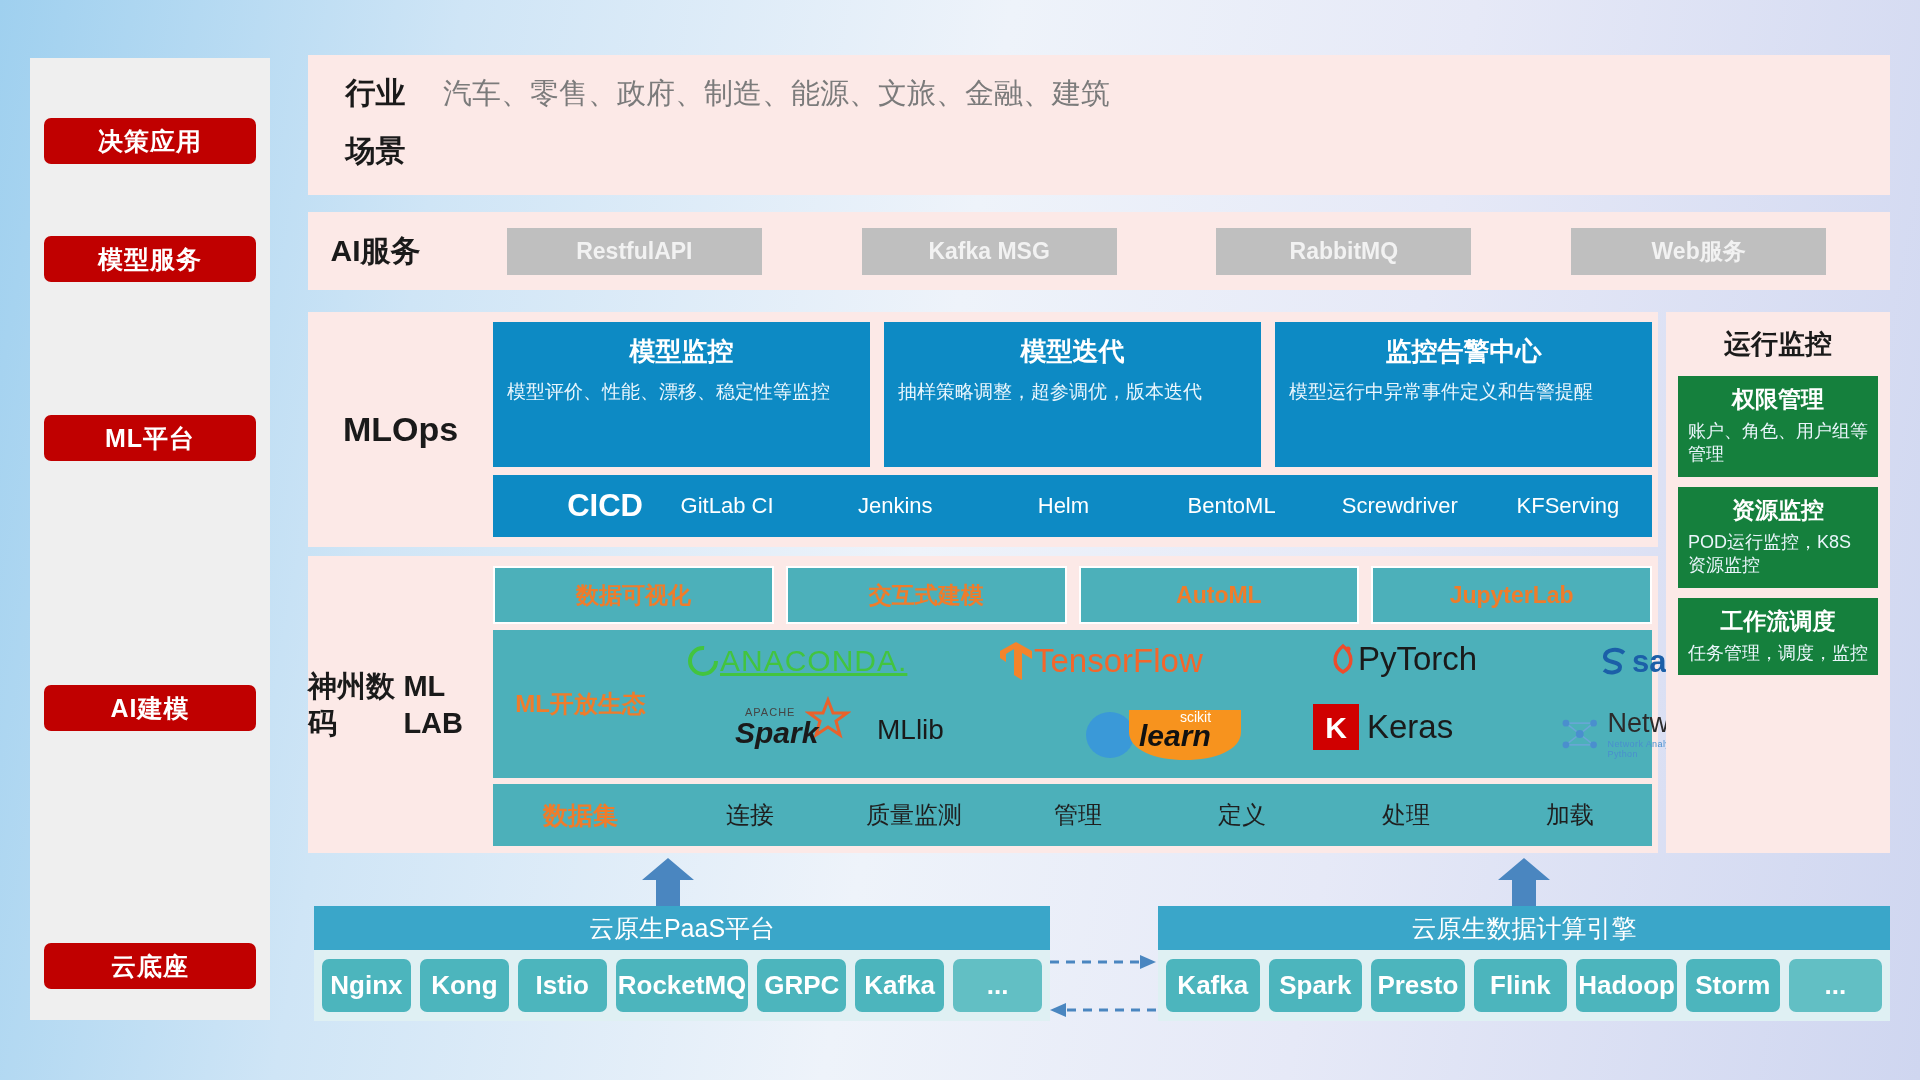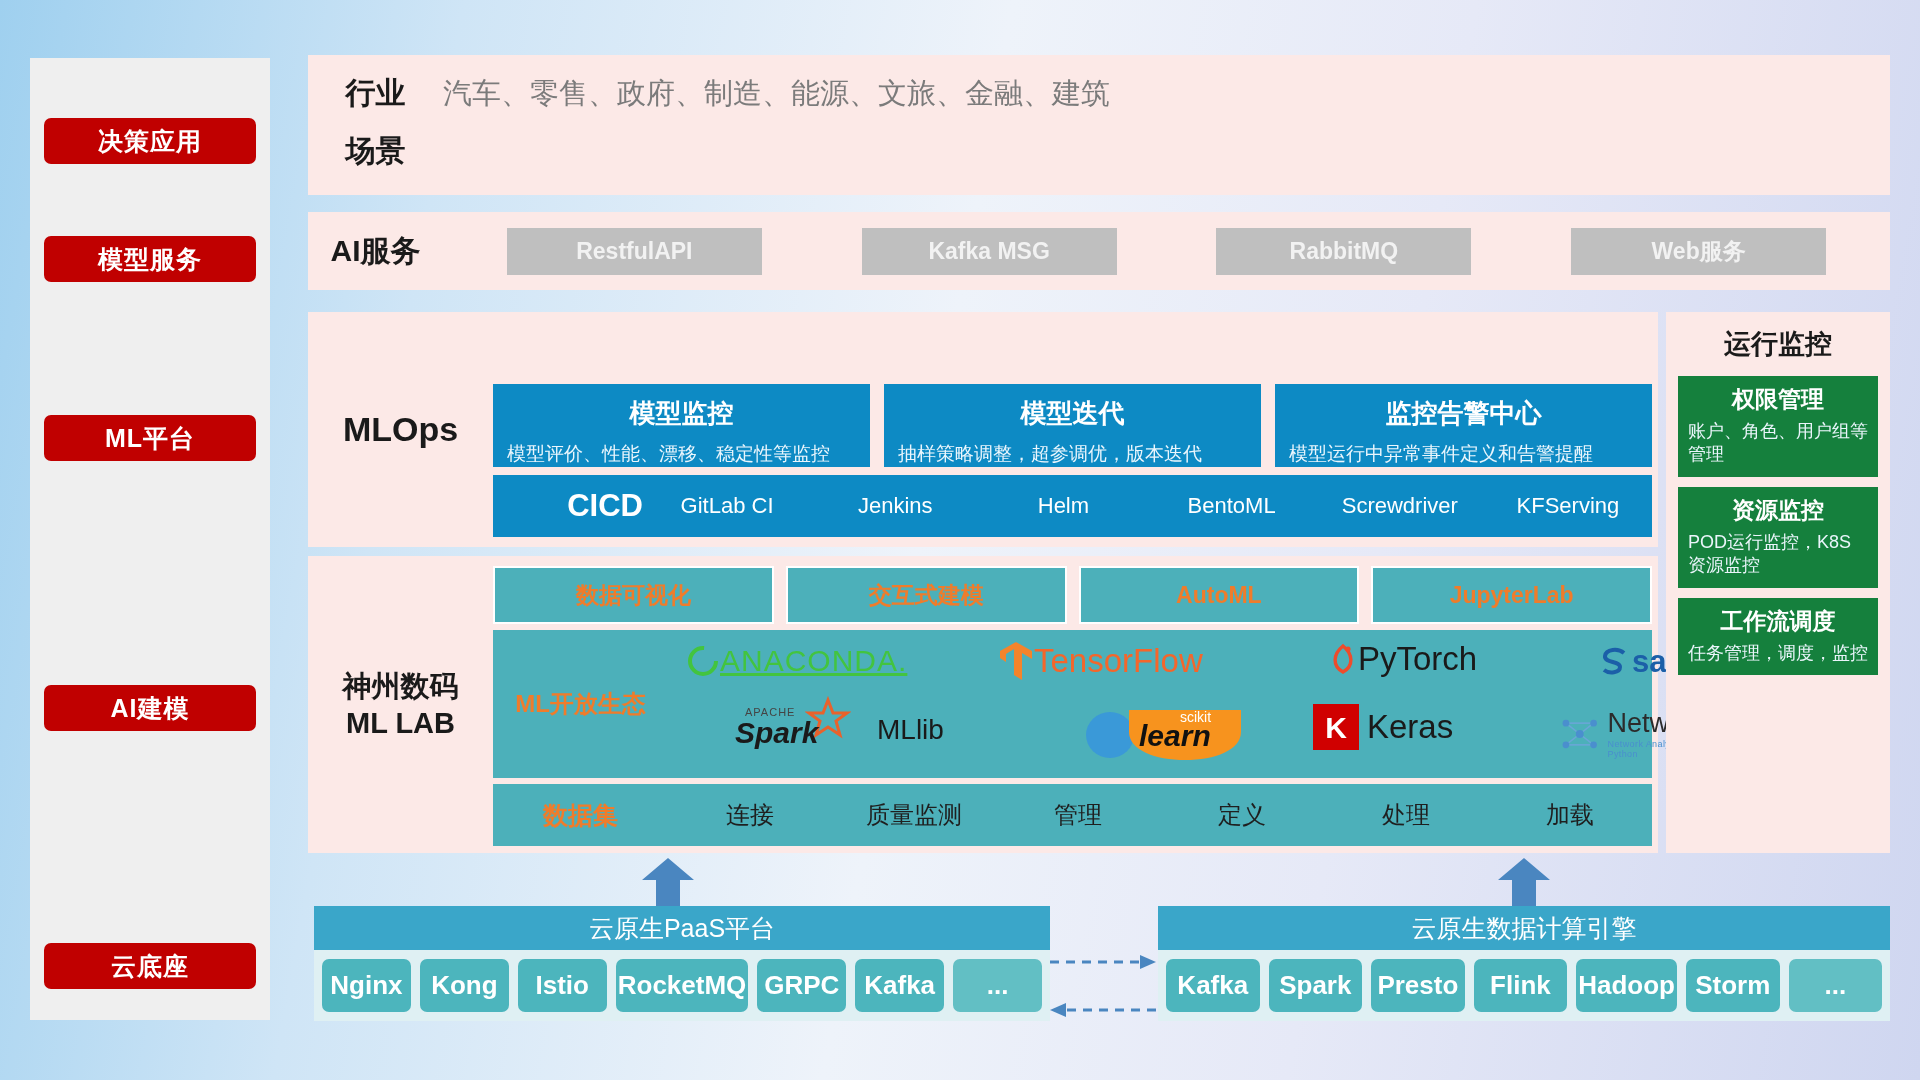--- a/index.html
+++ b/index.html
@@ -50,41 +50,41 @@
   }
 
   
   #row-mlops { left: 308px; top: 312px; width: 1350px; height: 235px; }
   #mlops-label {
     position: absolute; left: 0; top: 0; width: 185px; height: 100%;
     display: flex; align-items: center; justify-content: center;
     font-size: 34px; font-weight: bold; color: #1a1a1a;
   }
   #mlops-cards { position: absolute; left: 185px; top: 10px; right: 6px; height: 145px;
-                 display: flex; gap: 14px; align-items: flex-end; }
+                 display: flex; gap: 14px; }
   .mlops-card { flex: 1; background: #0d8ac4; color: #fff; padding: 12px 14px 0 14px; }
   .mlops-card .t { font-size: 26px; font-weight: bold; text-align: center; margin-bottom: 10px; }
   .mlops-card .d { font-size: 19px; line-height: 1.35; color: #eaf6fd; }
 
   #cicd-bar {
     position: absolute; left: 185px; top: 163px; right: 6px; height: 62px;
     background: #0d8ac4; display: flex; align-items: center;
   }
   #cicd-title { width: 150px; text-align: right; font-size: 31px; font-weight: bold; color: #fff; }
   .cicd-item {
     flex: 1; color: #fff; font-size: 22px; text-align: center;
     line-height: 1.05; padding: 0 4px;
     max-height: 26px; overflow: visible;
   }
 
   
   #row-lab { left: 308px; top: 556px; width: 1350px; height: 297px; }
   #lab-label {
     position: absolute; left: 0; top: 0; width: 185px; height: 100%;
-    display: flex; flex-direction: column; align-items: center; justify-content: center;
+    display: flex; flex-direction: row; align-items: center; justify-content: center;
     font-size: 29px; font-weight: bold; color: #1a1a1a; line-height: 1.25;
   }
   #lab-tools { position: absolute; left: 185px; top: 10px; right: 6px; height: 58px;
                display: flex; gap: 12px; }
   .lab-tool {
     flex: 1; background: #4cb0ba; border: 2px solid #fff;
     display: flex; align-items: center; justify-content: center;
     color: #ef7c2b; font-size: 23px; font-weight: bold;
   }
   #lab-eco {

